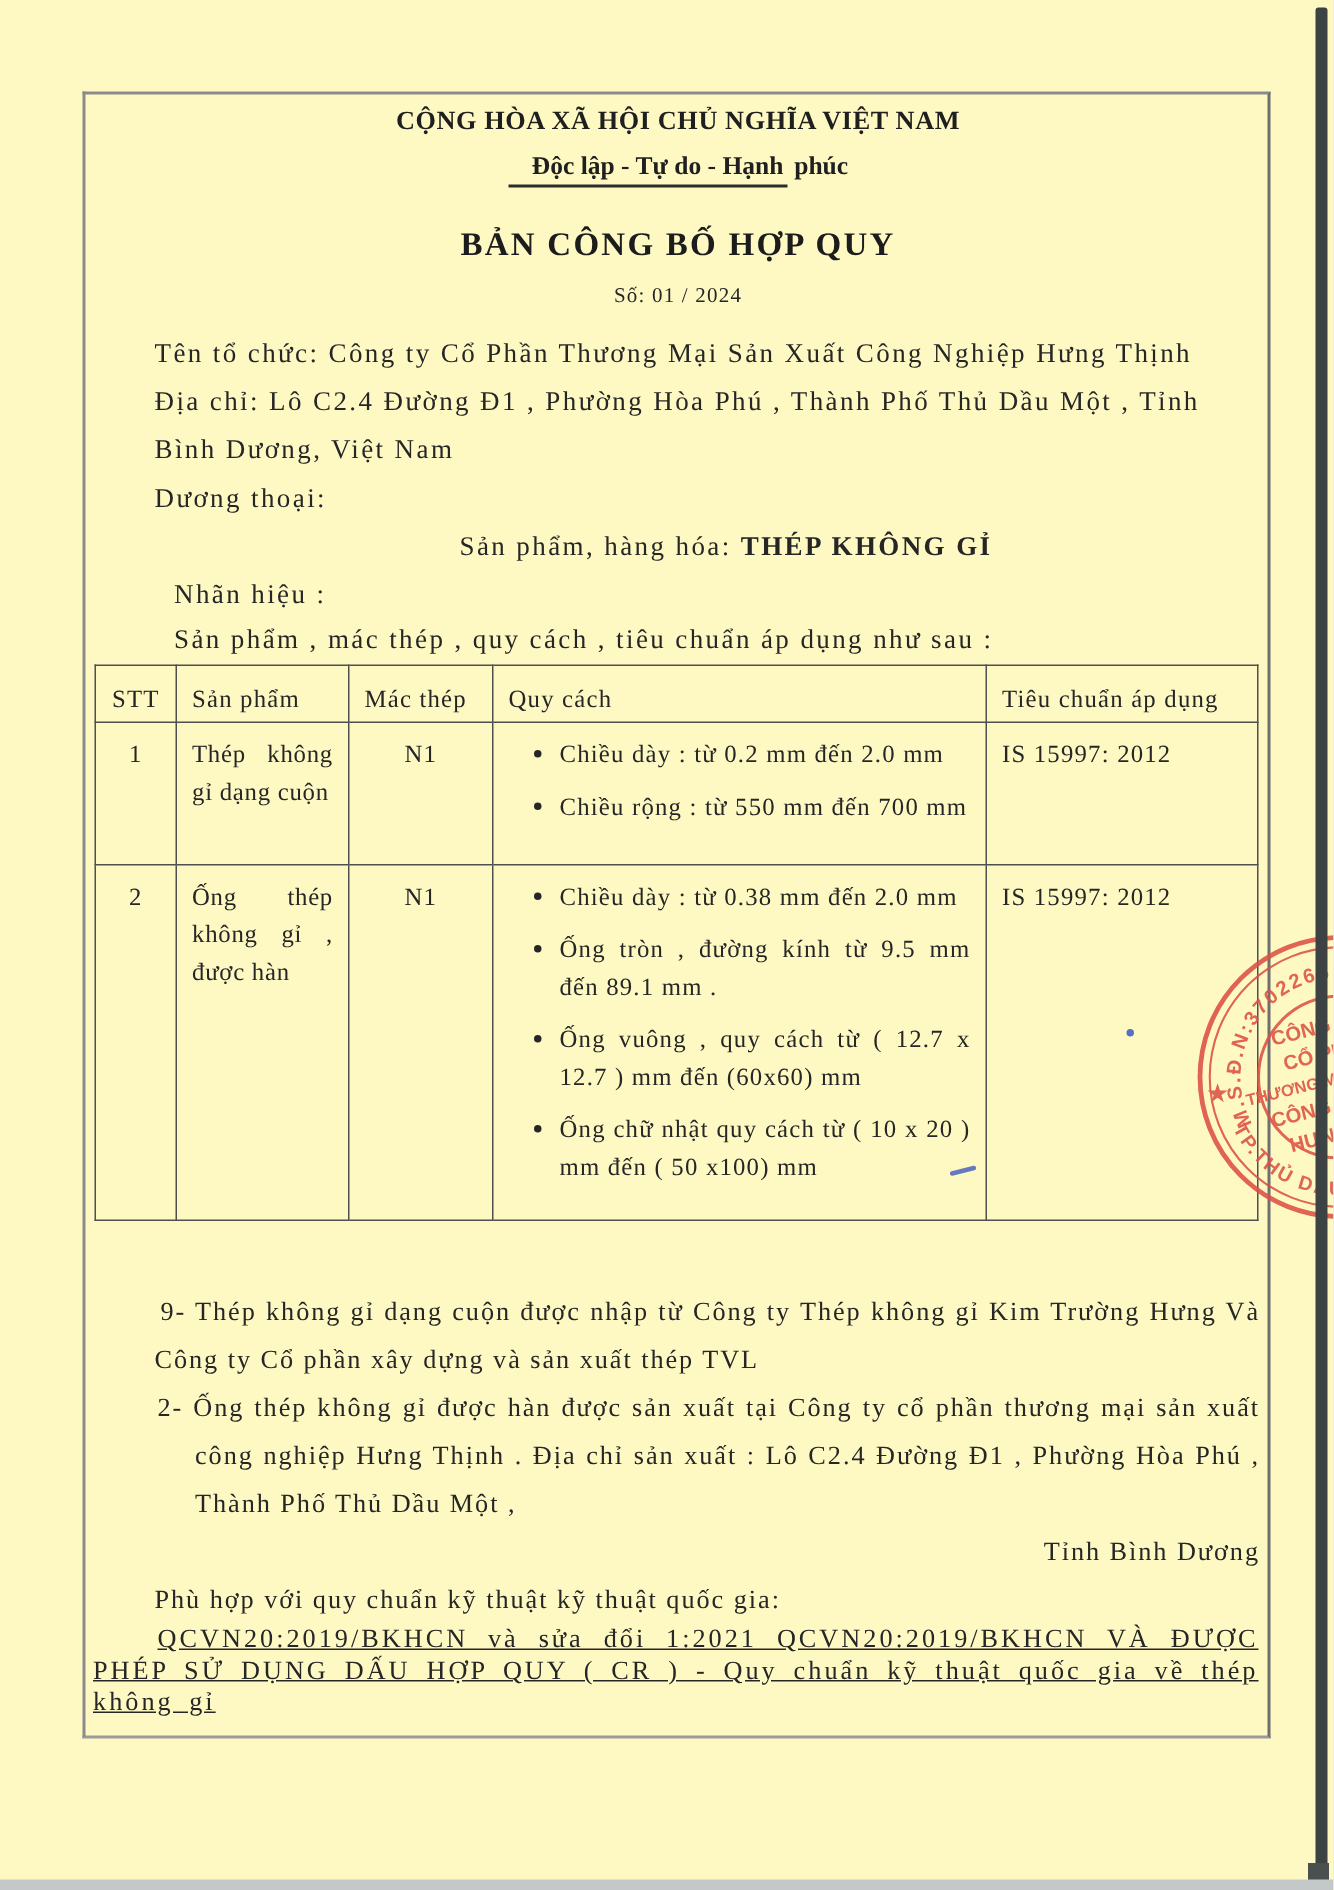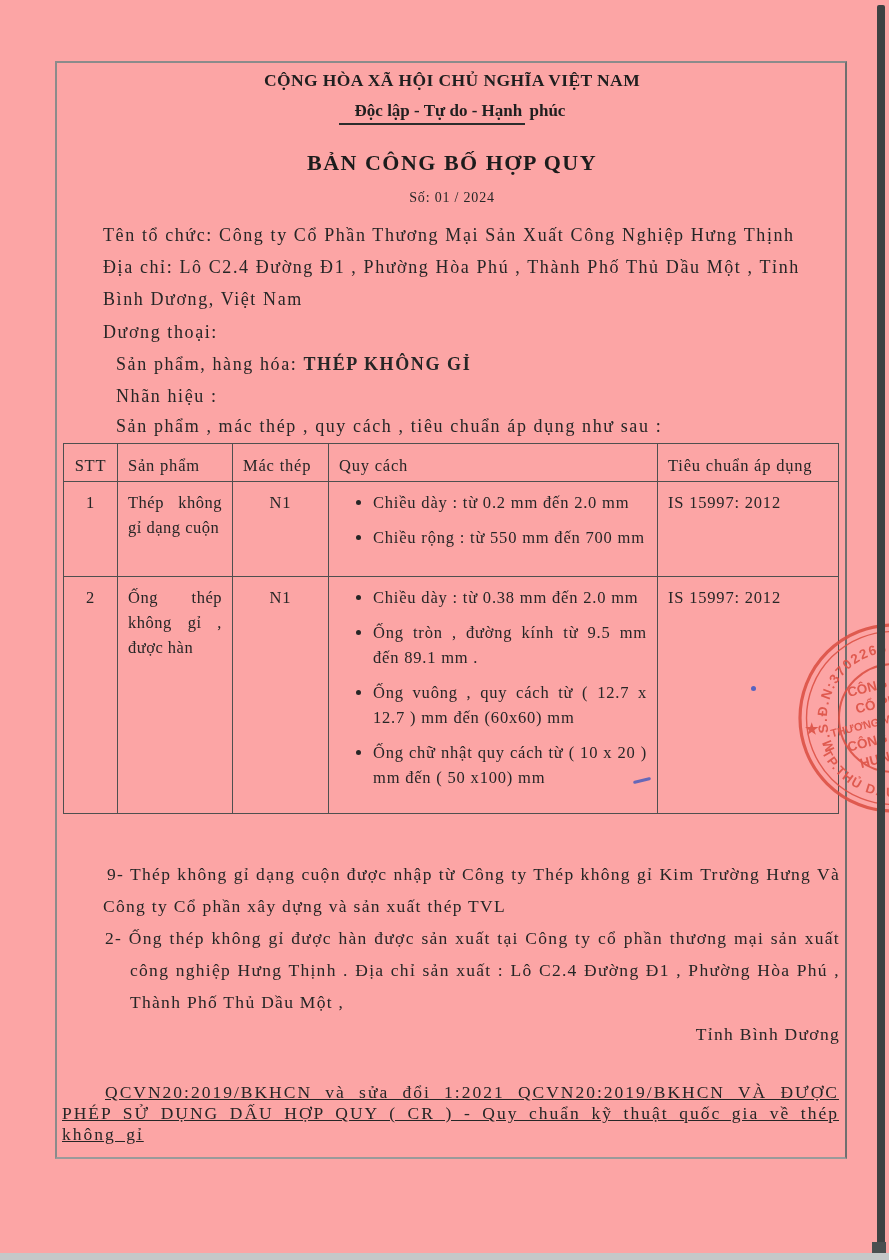--- a/index.html
+++ b/index.html
@@ -1,18 +1,18 @@
 <!DOCTYPE html>
 <html><head>
 <meta charset="utf-8">
 <style>
   html,body { margin:0; padding:0; background:#e8e8e8; }
   #page {
     position:relative; width:889px; height:1260px; margin:0 auto;
-    background:#fca5a5; overflow:hidden;
+    background:#fef9c3; overflow:hidden;
     font-family:"Liberation Serif", serif; color:#262626;
   }
   
   .scan-right  { position:absolute; left:877px; top:5px;  width:8px; height:1245px; background:#3d4242; border-radius:2px; }
   .scan-bottom { position:absolute; left:0;    top:1253px; width:889px; height:7px; background:#c5c8c9; }
   .scan-corner { position:absolute; left:872px; top:1242px; width:14px; height:14px; background:#4a4f50; }
   .ink-dot  { position:absolute; left:751px; top:686px; width:5px; height:5px; border-radius:50%; background:#3a57c4; opacity:.85; }
   .ink-dash { position:absolute; left:633px; top:779px; width:18px; height:3px; border-radius:2px; background:#4059bd; opacity:.8; transform:rotate(-14deg); }
   
   .frame { position:absolute; left:55px; top:61px; width:792px; height:1098px;
@@ -22,21 +22,21 @@
   .national-title { top:70px;  font-weight:bold; font-size:17.5px; letter-spacing:.4px; color:#1f1f1f; }
   .motto          { top:101px; font-weight:bold; font-size:17px;   color:#1f1f1f; }
   .motto .u { border-bottom:2.5px solid #2c2c2c; padding:0 3px 3px 16px; }
   .doc-title      { top:150px; font-weight:bold; font-size:22px; letter-spacing:1.5px; color:#1c1c1c; }
   .doc-number     { top:190px; font-size:14px; letter-spacing:.8px; }
   
   .para { position:absolute; left:103px; width:736px; font-size:18px; line-height:32px; letter-spacing:1.6px; }
   .p-org     { top:219px; }
   .p-addr    { top:251px; }
   .p-phone   { top:316px; }
-  .p-product { top:348px; left:116px; }
+  .p-product { top:348px; left:116px;text-align:center; }
   .p-brand   { top:380px; left:116px; }
   .p-intro   { top:410px; left:116px; }
   .bold { font-weight:bold; }
   
   table.spec { position:absolute; left:63px; top:443px; width:775px;
                border-collapse:collapse; table-layout:fixed;
                font-size:16.5px; letter-spacing:.8px; color:#262626; }
   table.spec th, table.spec td { border:1.6px solid #4f4f4f; }
   table.spec th { font-weight:normal; text-align:left; padding:7px 8px 0 10px; height:38px; box-sizing:border-box; vertical-align:middle; }
   table.spec th.c { text-align:center; padding-left:2px; padding-right:2px; }
@@ -123,20 +123,21 @@
           </ul>
         </td>
         <td class="std">IS 15997: 2012</td>
       </tr>
     </tbody>
   </table>
 
   <div class="note n1">9-  Thép không gỉ dạng cuộn được nhập từ Công ty Thép không gỉ Kim Trường Hưng Và Công ty Cổ phần xây dựng và sản xuất thép TVL</div>
   <div class="note n2">2-  Ống thép không gỉ được hàn được sản xuất tại Công ty cổ phần thương mại sản xuất công nghiệp Hưng Thịnh . Địa chỉ sản xuất : Lô C2.4 Đường Đ1 , Phường Hòa Phú , Thành Phố Thủ Dầu Một ,</div>
   <div class="note p-province">Tỉnh Bình Dương</div>
+  <div class="note p-conf">Phù hợp với quy chuẩn kỹ thuật kỹ thuật quốc gia:</div>
   <div class="p-qcvn">QCVN20:2019/BKHCN và sửa đổi 1:2021 QCVN20:2019/BKHCN VÀ ĐƯỢC PHÉP SỬ DỤNG DẤU HỢP QUY ( CR ) -  Quy chuẩn kỹ thuật quốc gia về thép không gỉ</div>
 
   <svg class="stamp" viewBox="0 0 260 260">
     <circle cx="130" cy="130" r="93" stroke-width="3.2"></circle>
     <circle cx="130" cy="130" r="86.5" stroke-width="1.4"></circle>
     <circle cx="130" cy="130" r="54" stroke-width="2"></circle>
     <defs>
       <path id="arcTop" d="M 72.8 163 A 66 66 0 1 1 187.2 163"></path>
       <path id="arcBottom" d="M 55.8 157 A 79 79 0 0 0 204.2 157"></path>
     </defs>

